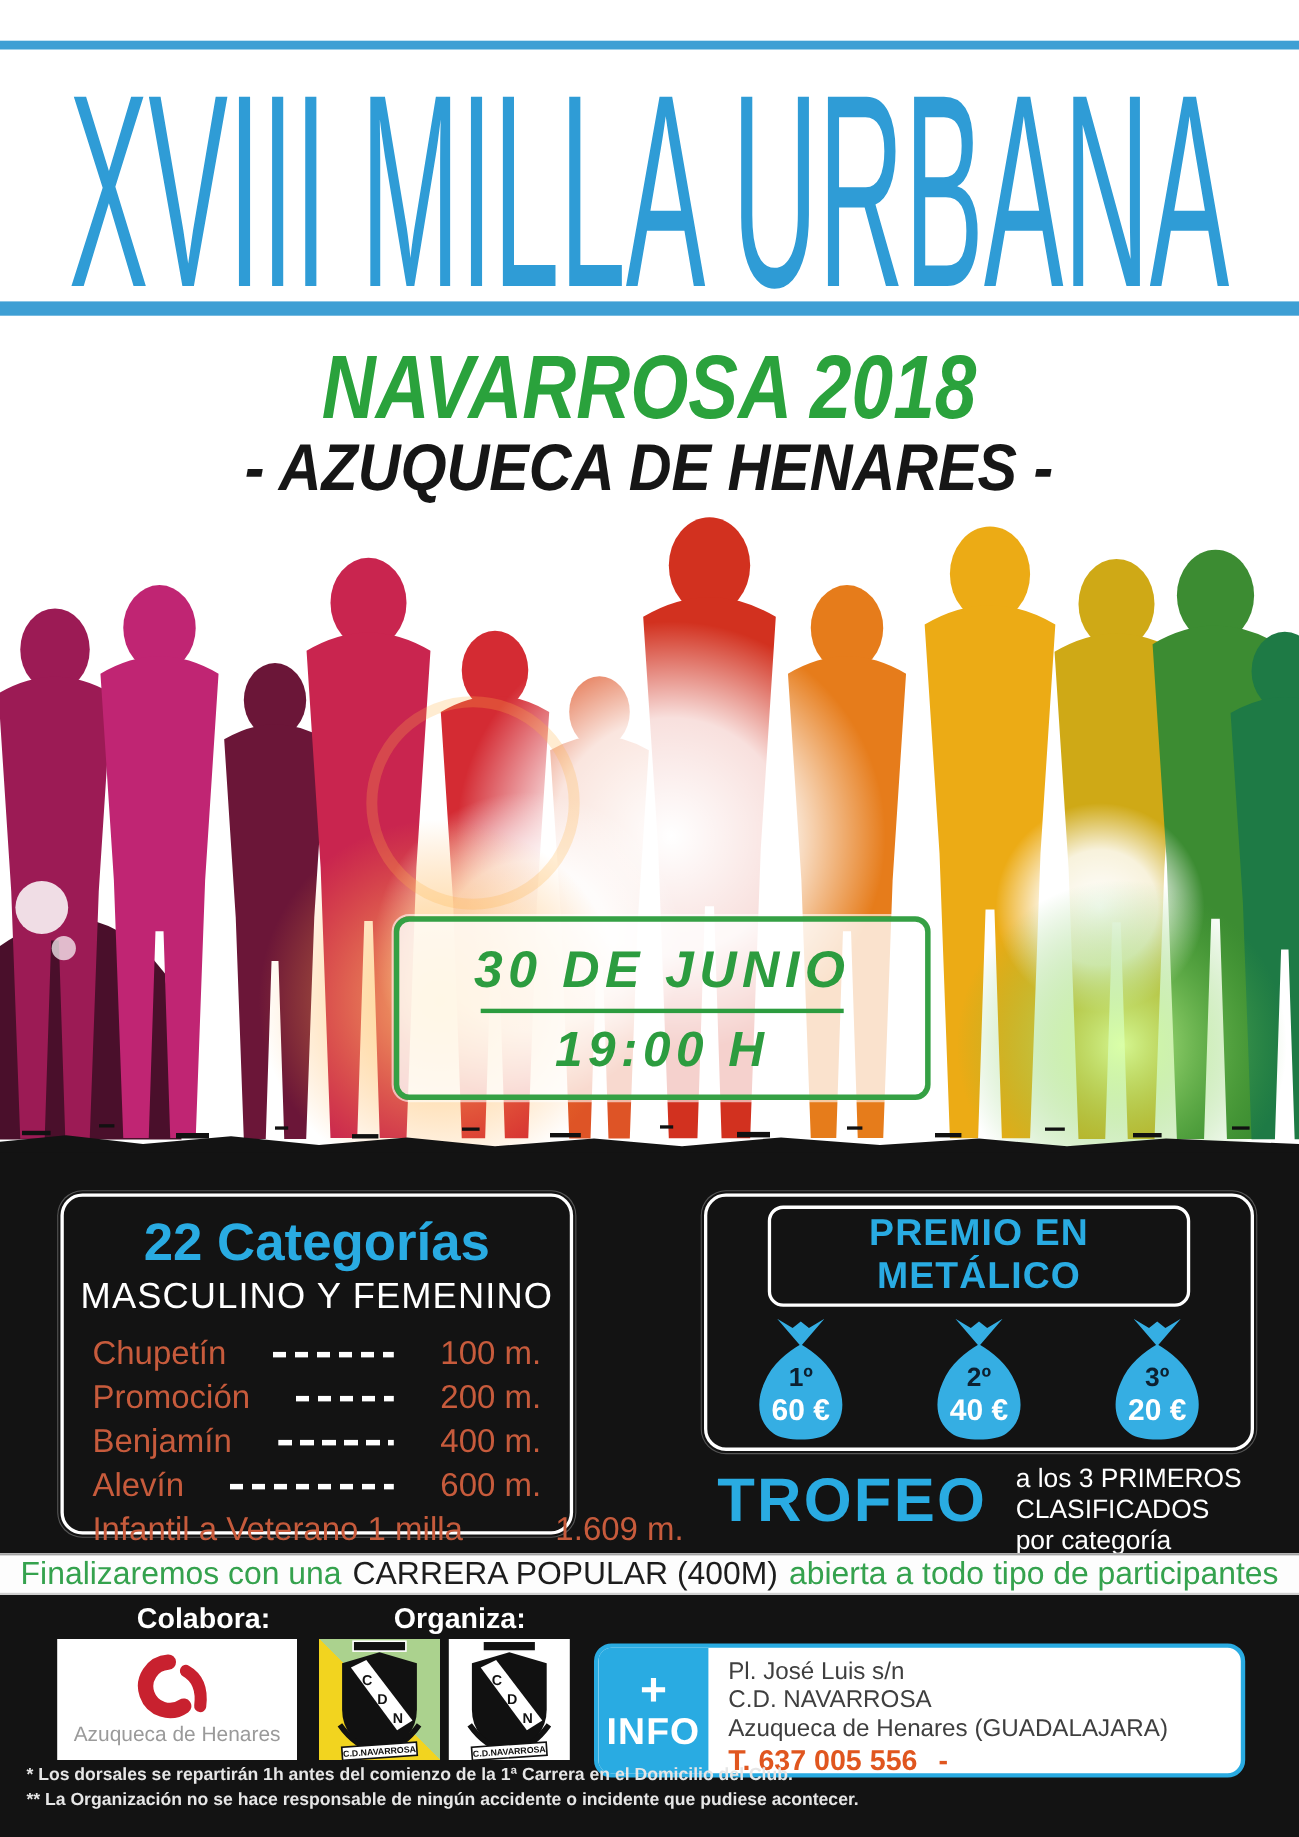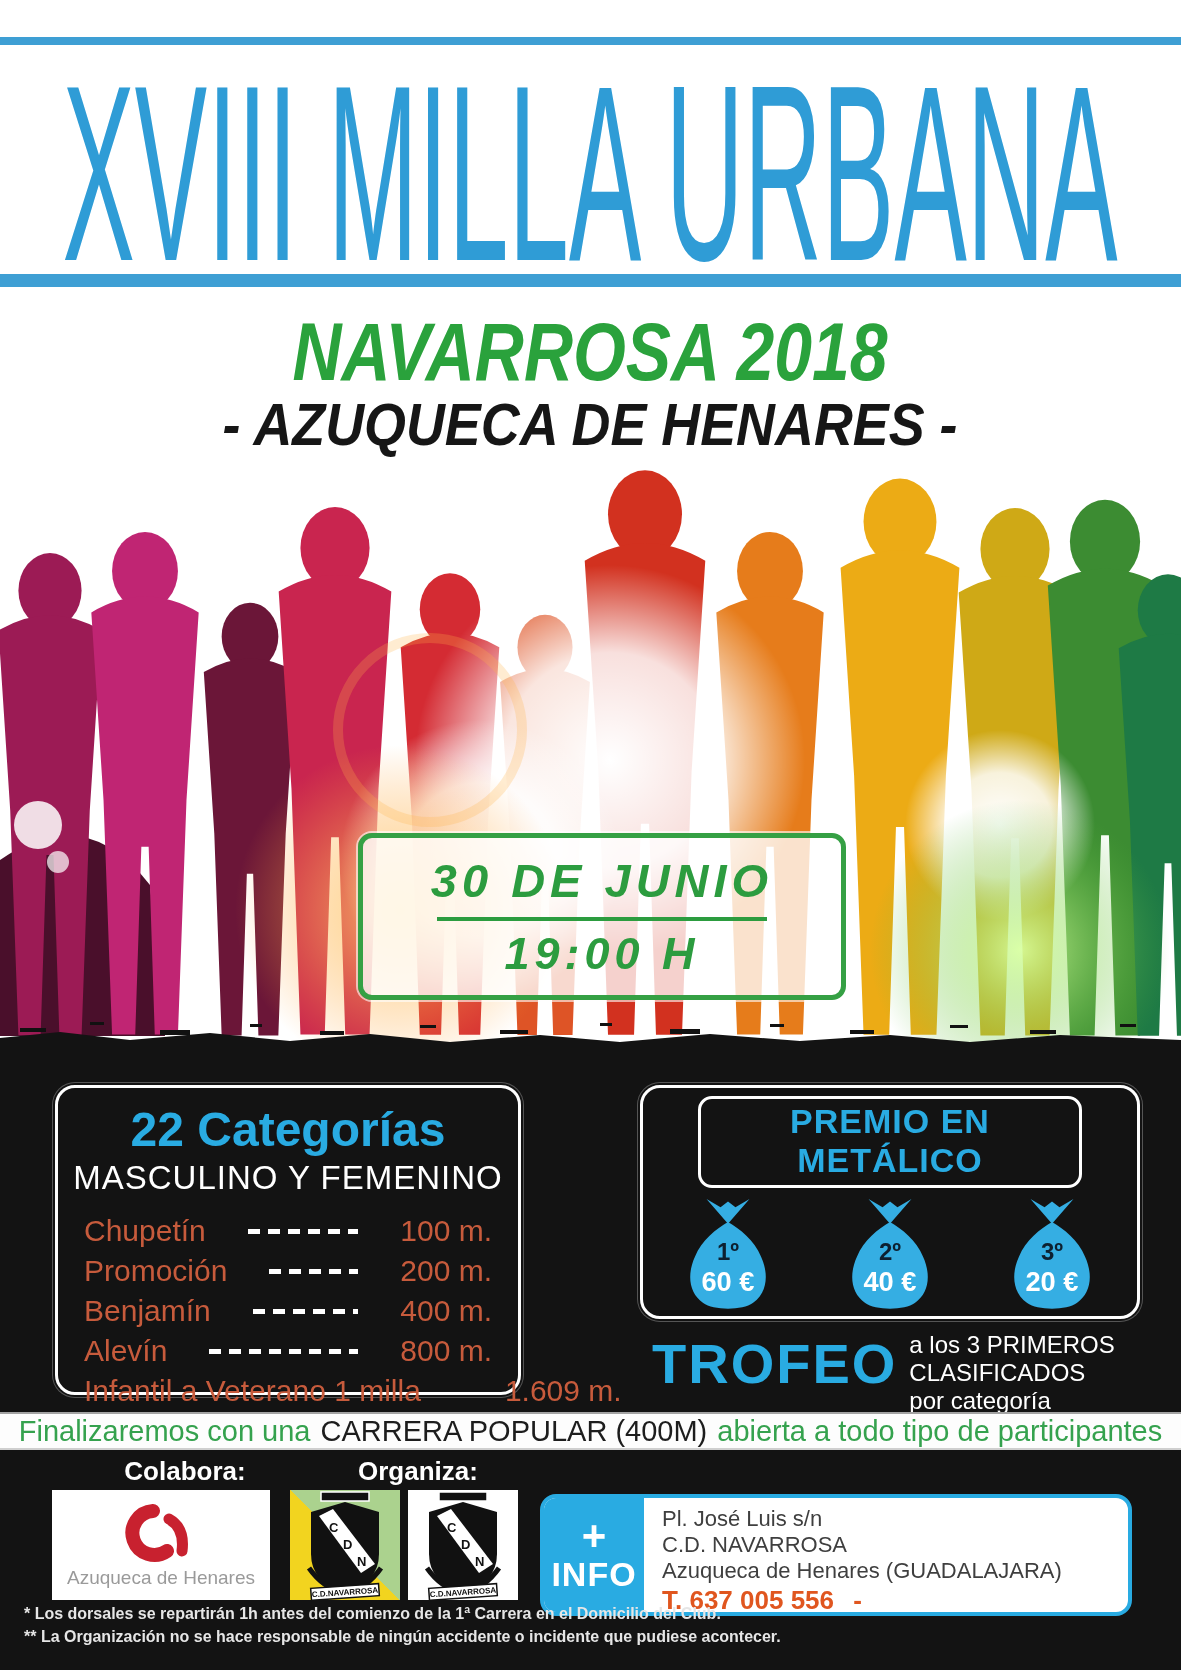--- a/index.html
+++ b/index.html
@@ -50,21 +50,21 @@
   .premio-pill{
     margin:8px auto 0 auto;width:378px;border:3px solid #fff;border-radius:14px;
     text-align:center;padding:3px 0 5px 0;
     font-size:34px;font-weight:bold;color:#29abe2;letter-spacing:1px;
   }
   .bags{display:flex;justify-content:space-between;padding:6px 26px 0 26px;}
   .bag{width:118px;height:124px;}
   .premio-note{text-align:center;font-weight:bold;color:#c34a2c;font-size:22px;line-height:25px;margin-top:-2px;}
   .trofeo{position:absolute;left:652px;top:283px;display:flex;align-items:flex-start;}
   .trofeo-label{font-size:56px;font-weight:bold;color:#29abe2;letter-spacing:2px;}
-  .trofeo-text{margin-left:12px;color:#fff;font-size:24px;line-height:28px;}
+  .trofeo-text{margin-left:26px;color:#fff;font-size:24px;line-height:28px;}
   
   .strip{
     position:absolute;left:0;top:1412px;width:1181px;height:38px;background:#fdfdfd;
     display:flex;align-items:center;justify-content:center;font-size:29px;
     border-top:2px solid #a3a3a3;border-bottom:2px solid #cfcfcf;box-sizing:border-box;
   }
   .strip .green{color:#35a24e;}
   .strip .dark{color:#1d1d1d;margin:0 10px;}
   
   .bottom{position:absolute;left:0;top:1450px;width:1181px;height:220px;background:#131313;}
@@ -198,21 +198,21 @@
           <span class="cat-dist">200 m.</span>
         </div>
         <div class="cat-row">
           <span class="cat-name">Benjamín</span>
           <span class="cat-dashes"></span>
           <span class="cat-dist">400 m.</span>
         </div>
         <div class="cat-row">
           <span class="cat-name">Alevín</span>
           <span class="cat-dashes"></span>
-          <span class="cat-dist">800 m.</span>
+          <span class="cat-dist">600 m.</span>
         </div>
         <div class="cat-row">
           <span class="cat-name">Infantil a Veterano 1 milla</span>
           <span class="cat-dashes"></span>
           <span class="cat-dist">1.609 m.</span>
         </div>
       </div>
     </div>
 
     <div class="premio-box">

